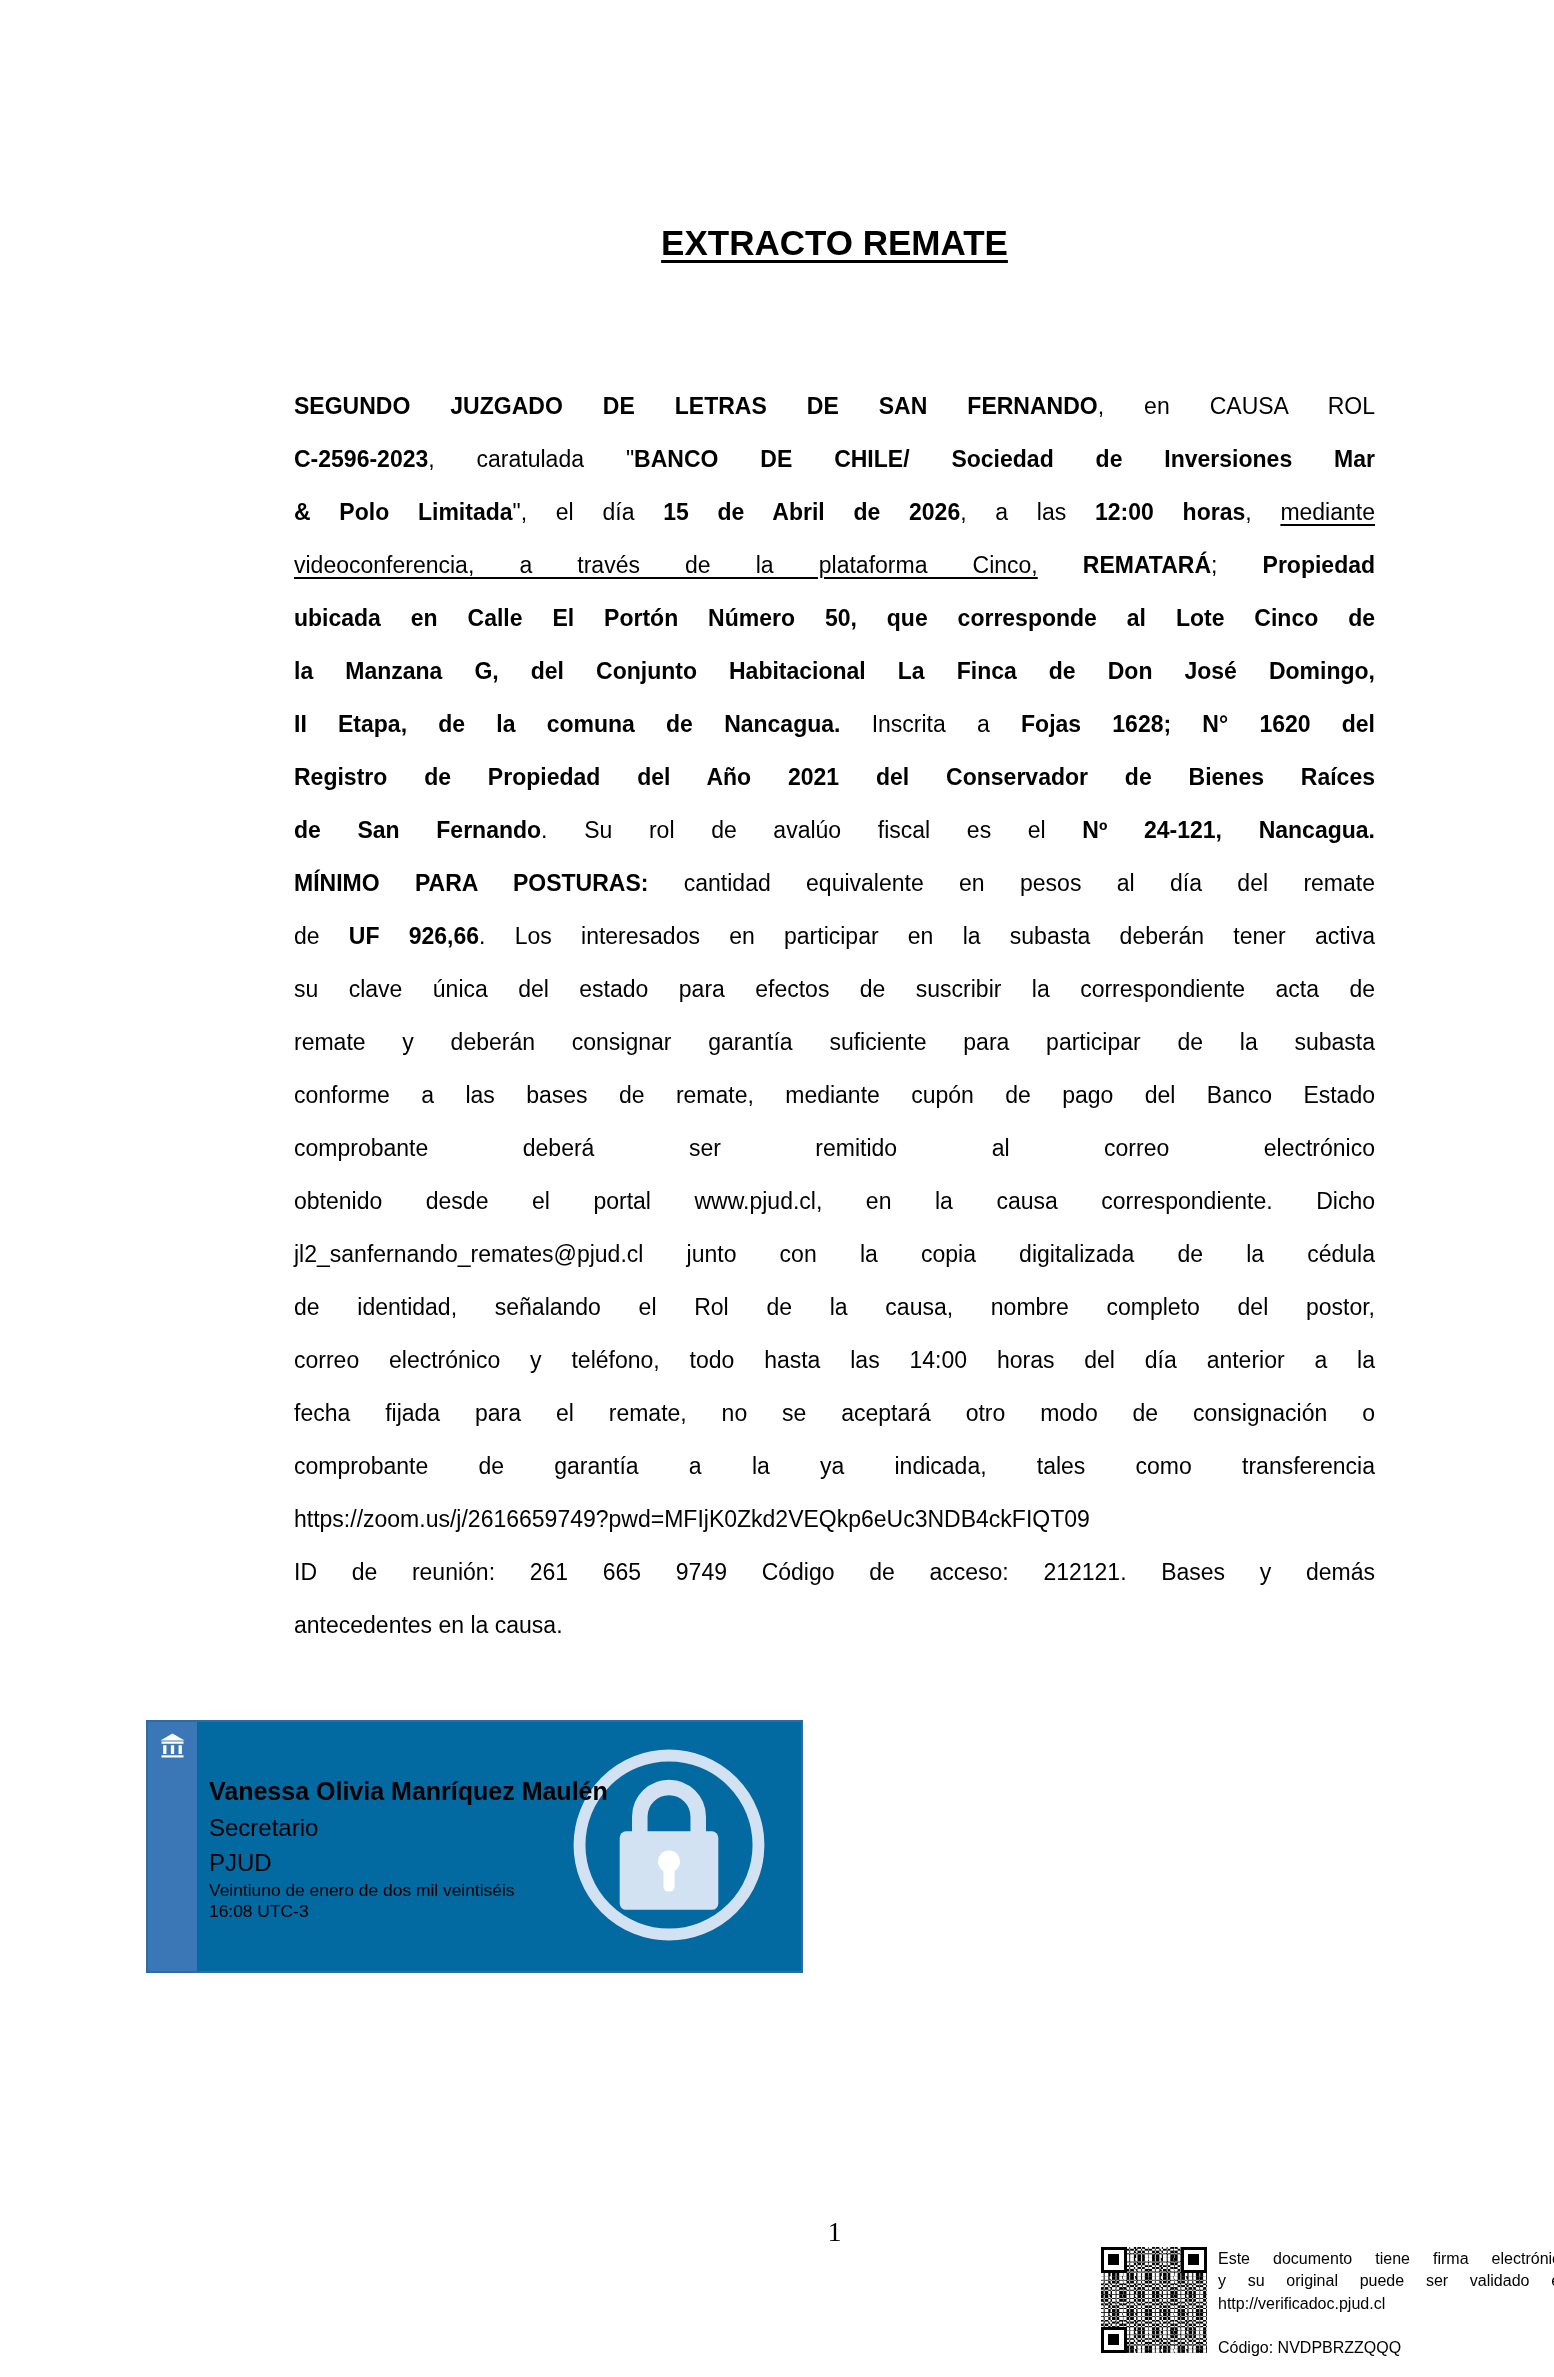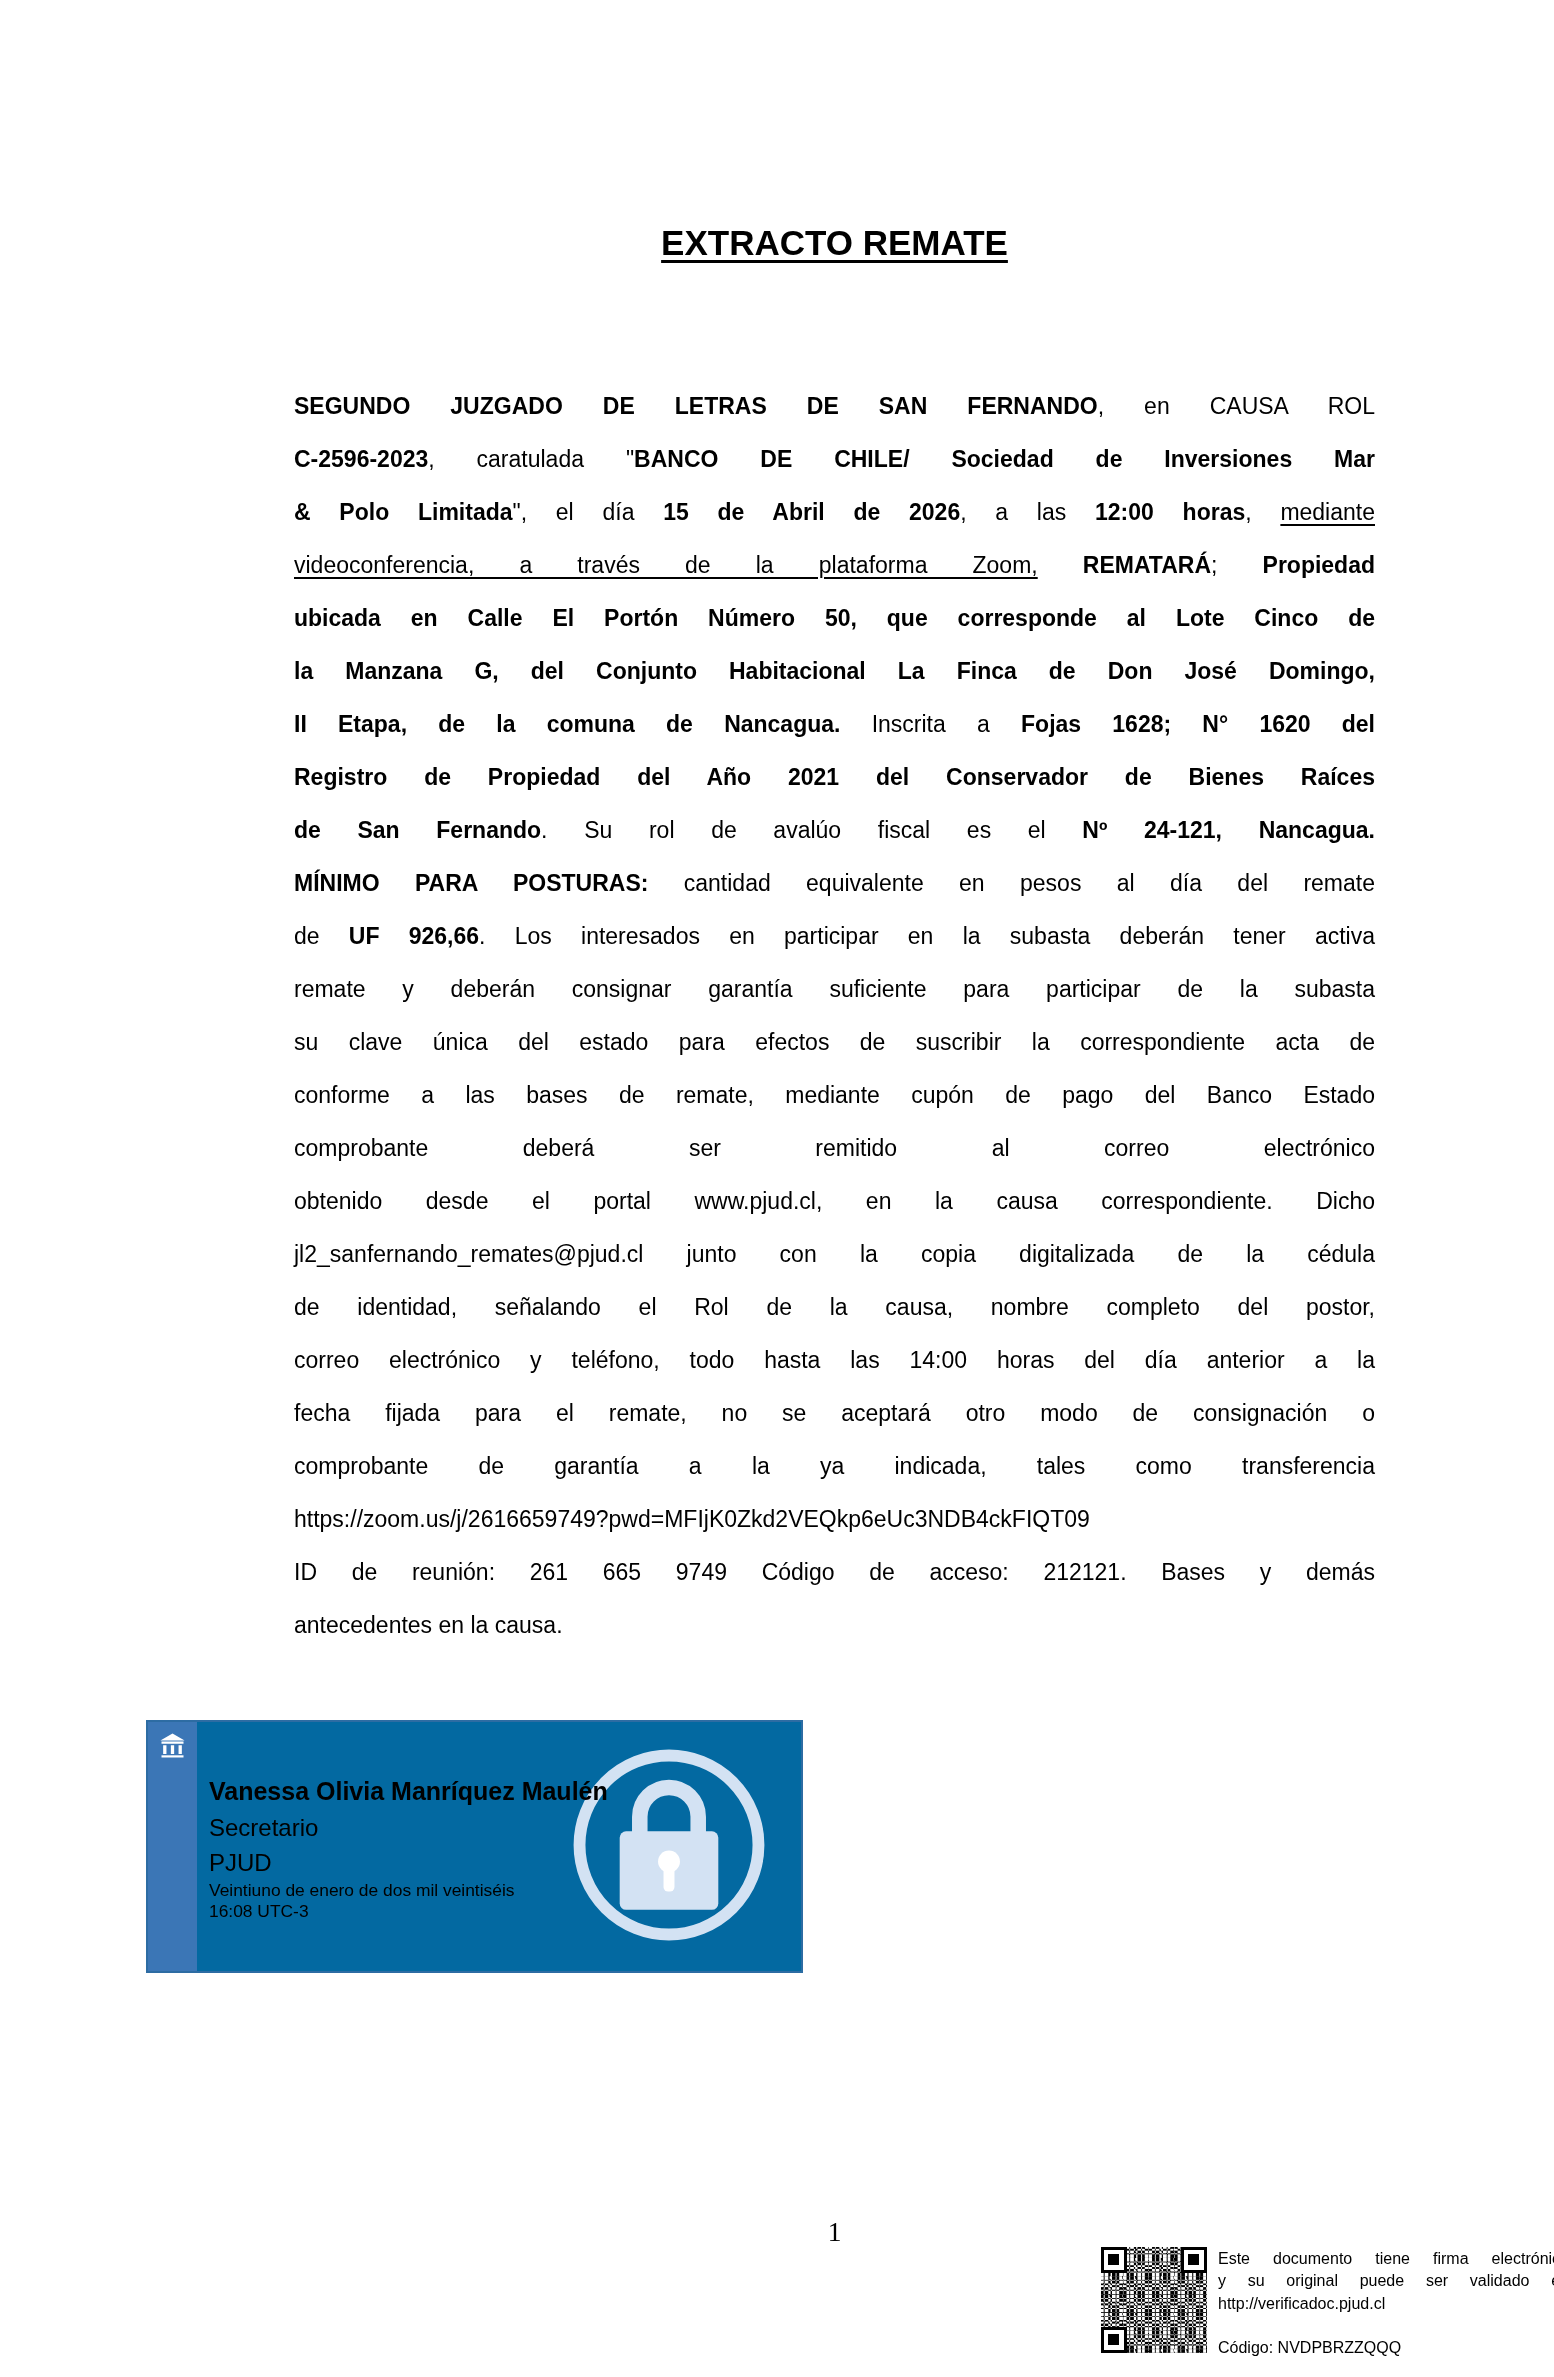--- a/index.html
+++ b/index.html
@@ -64,30 +64,30 @@
 <body>
 
 <div class="page">
 
   <div class="doc-title">EXTRACTO REMATE</div>
 
   <div class="body-text">
       <div class="bline"><span class="b">SEGUNDO JUZGADO DE LETRAS DE SAN FERNANDO</span><span>, en CAUSA ROL</span></div>
       <div class="bline"><span class="b">C-2596-2023</span><span>, caratulada "</span><span class="b">BANCO DE CHILE/ Sociedad de Inversiones Mar</span></div>
       <div class="bline"><span class="b">&amp; Polo Limitada</span><span>", el día </span><span class="b">15 de Abril de 2026</span><span>, a las </span><span class="b">12:00 horas</span><span>, </span><span class="u">mediante</span></div>
-      <div class="bline"><span class="u">videoconferencia, a través de la plataforma Zoom,</span><span> </span><span class="b">REMATARÁ</span><span>; </span><span class="b">Propiedad</span></div>
+      <div class="bline"><span class="u">videoconferencia, a través de la plataforma Cinco,</span><span> </span><span class="b">REMATARÁ</span><span>; </span><span class="b">Propiedad</span></div>
       <div class="bline"><span class="b">ubicada en Calle El Portón Número 50, que corresponde al Lote Cinco de</span></div>
       <div class="bline"><span class="b">la Manzana G, del Conjunto Habitacional La Finca de Don José Domingo,</span></div>
       <div class="bline"><span class="b">II Etapa, de la comuna de Nancagua.</span><span> Inscrita a </span><span class="b">Fojas 1628; N° 1620 del</span></div>
       <div class="bline"><span class="b">Registro de Propiedad del Año 2021 del Conservador de Bienes Raíces</span></div>
       <div class="bline"><span class="b">de San Fernando</span><span>. Su rol de avalúo fiscal es el </span><span class="b">Nº 24-121, Nancagua.</span></div>
       <div class="bline"><span class="b">MÍNIMO PARA POSTURAS:</span><span> cantidad equivalente en pesos al día del remate</span></div>
       <div class="bline"><span>de </span><span class="b">UF 926,66</span><span>. Los interesados en participar en la subasta deberán tener activa</span></div>
+      <div class="bline"><span>su clave única del estado para efectos de suscribir la correspondiente acta de</span></div>
       <div class="bline"><span>remate y deberán consignar garantía suficiente para participar de la subasta</span></div>
-      <div class="bline"><span>su clave única del estado para efectos de suscribir la correspondiente acta de</span></div>
       <div class="bline"><span>conforme a las bases de remate, mediante cupón de pago del Banco Estado</span></div>
       <div class="bline"><span>comprobante deberá ser remitido al correo electrónico</span></div>
       <div class="bline"><span>obtenido desde el portal www.pjud.cl, en la causa correspondiente. Dicho</span></div>
       <div class="bline"><span>jl2_sanfernando_remates@pjud.cl junto con la copia digitalizada de la cédula</span></div>
       <div class="bline"><span>de identidad, señalando el Rol de la causa, nombre completo del postor,</span></div>
       <div class="bline"><span>correo electrónico y teléfono, todo hasta las 14:00 horas del día anterior a la</span></div>
       <div class="bline"><span>fecha fijada para el remate, no se aceptará otro modo de consignación o</span></div>
       <div class="bline"><span>comprobante de garantía a la ya indicada, tales como transferencia</span></div>
       <div class="bline"><span>https://zoom.us/j/2616659749?pwd=MFIjK0Zkd2VEQkp6eUc3NDB4ckFIQT09</span></div>
       <div class="bline"><span>ID de reunión: 261 665 9749 Código de acceso: 212121. Bases y demás</span></div>

